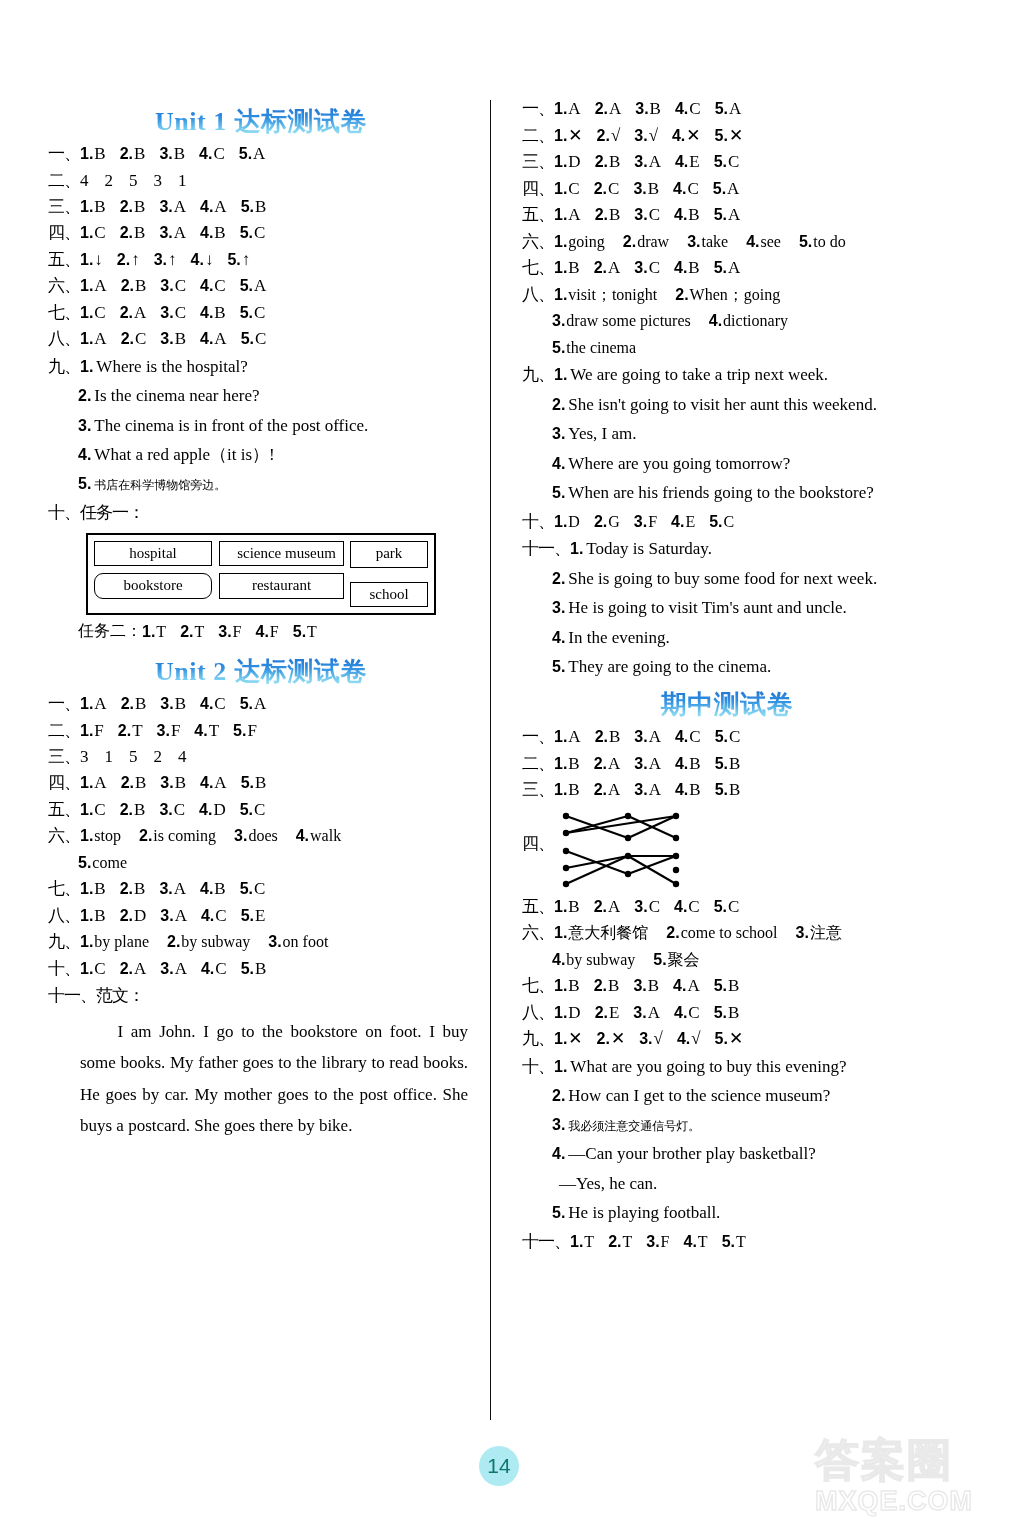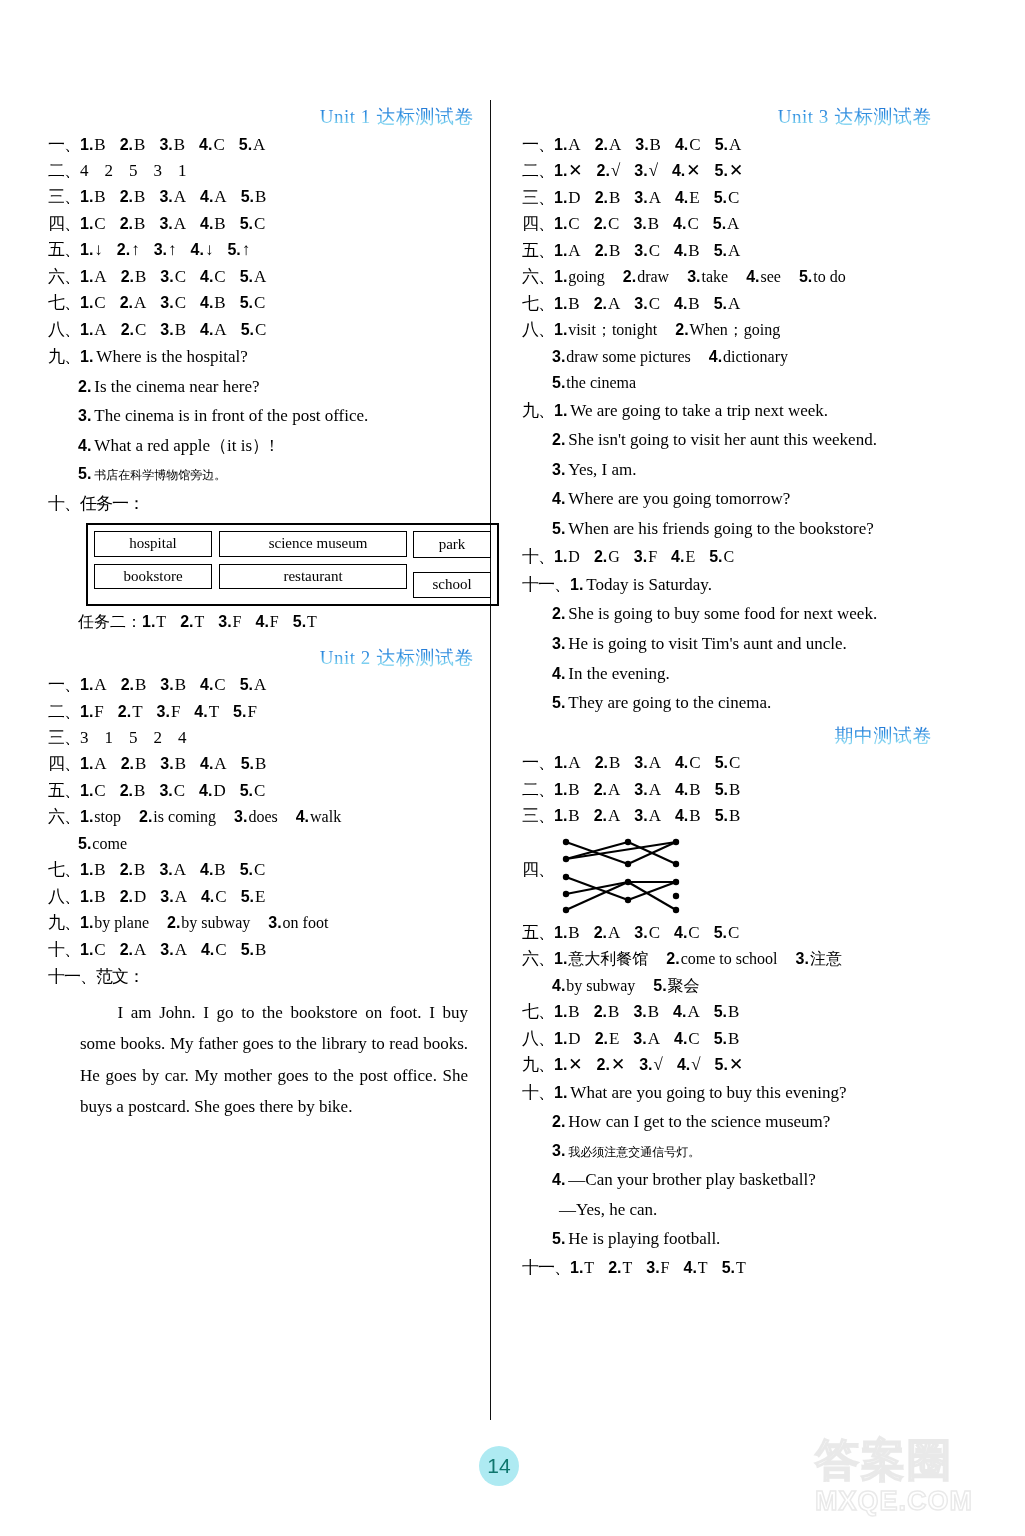--- a/index.html
+++ b/index.html
@@ -40,24 +40,24 @@
     position: absolute;
     left: 490px;
     top: 100px;
     width: 1px;
     height: 1320px;
     background: #111;
   }
 
   
   .sec-title {
-    text-align: right;
+    text-align: center;
     font-family: "Liberation Sans", "DejaVu Sans", sans-serif;
-    font-weight: normal;
-    font-size: 19px;
+    font-weight: bold;
+    font-size: 26px;
     letter-spacing: 0.5px;
     margin: 4px 0 6px 0;
     background: linear-gradient(180deg, #1f6fd0 0%, #2f8fe0 40%, #7fd2f0 75%, #bfe9fa 100%);
     -webkit-background-clip: text;
     background-clip: text;
     color: transparent;
     text-shadow: 0 0 0 rgba(0,0,0,0);
     line-height: 1.35;
   }
   .sec-title .u { font-family: "Liberation Serif", serif; }
@@ -130,21 +130,21 @@
     font-family: "DejaVu Sans", sans-serif;
     font-size: 12px;
   }
   .indent-1 { padding-left: 30px; }
   .indent-2 { padding-left: 34px; }
 
   
   .map-wrap {
     margin: 6px 0 6px 38px;
     border: 2.5px solid #000;
-    width: 413px;
+    width: 350px;
     padding: 6px 6px;
     box-sizing: border-box;
     display: flex;
     gap: 6px;
   }
   .map-col-main { flex: 1; display: flex; flex-direction: column; gap: 7px; }
   .map-col-side { width: 78px; display: flex; flex-direction: column; gap: 14px; }
   .map-row { display: flex; gap: 7px; }
   .cellbox {
     border: 1.5px solid #000;
@@ -153,29 +153,29 @@
     text-align: center;
     padding: 3px 2px 4px 2px;
     line-height: 1.1;
     background: #fff;
     box-sizing: border-box;
   }
   .cell-hospital { width: 118px; }
   .cell-science { flex: 1; padding-left: 12px; }
   .cell-bank { width: 118px; }
   .cell-kfc { flex: 1; }
-  .cell-bookstore { width: 118px; }
+  .cell-bookstore { width: 118px; border-radius: 9px; }
   .cell-restaurant { flex: 1; }
   .cell-park { height: 27px; display: flex; align-items: center; justify-content: center; }
   .cell-school { flex: 1; display: flex; align-items: center; justify-content: center; }
 
   .task2 {
     margin: 6px 0 12px 30px;
     display: flex;
-    align-items: flex-start;
+    align-items: flex-end;
     font-size: 17px;
   }
   .task2 .lbl {
     font-family: "DejaVu Sans", sans-serif;
     font-size: 16px;
   }
 
   
   .essay {
     font-family: "Liberation Serif", serif;
@@ -508,24 +508,20 @@
         </div>
 
       <div class="sent-row">
         <span class="cn-num">十一、范文：</span>
       </div>
       <p class="essay">I am John. I go to the bookstore on foot. I buy some books. My father goes to the library to read books. He goes by car. My mother goes to the post office. She buys a postcard. She goes there by bike.</p>
     </div>
 
     <div class="col col-right">
 
-      <div class="sec-title">
-        <span class="u">Unit 3</span>
-        <span>达标测试卷</span>
-      </div>
       <div>
           <div class="row">
             <span class="cn-num">一、</span>
             <span class="items">
               <span class="it"><span class="n">1.</span><span class="v">A</span></span>
               <span class="it"><span class="n">2.</span><span class="v">A</span></span>
               <span class="it"><span class="n">3.</span><span class="v">B</span></span>
               <span class="it"><span class="n">4.</span><span class="v">C</span></span>
               <span class="it"><span class="n">5.</span><span class="v">A</span></span>
             </span>

